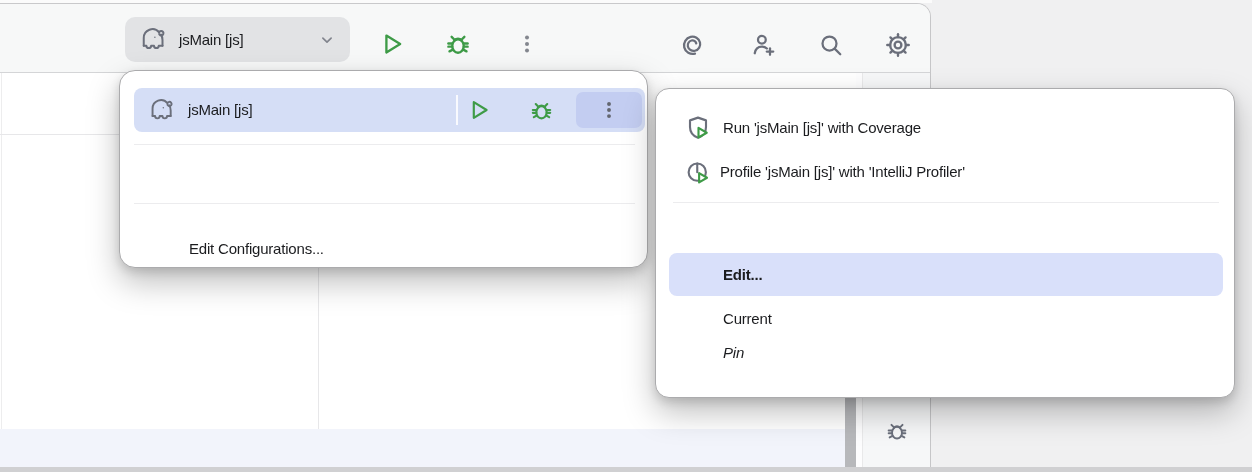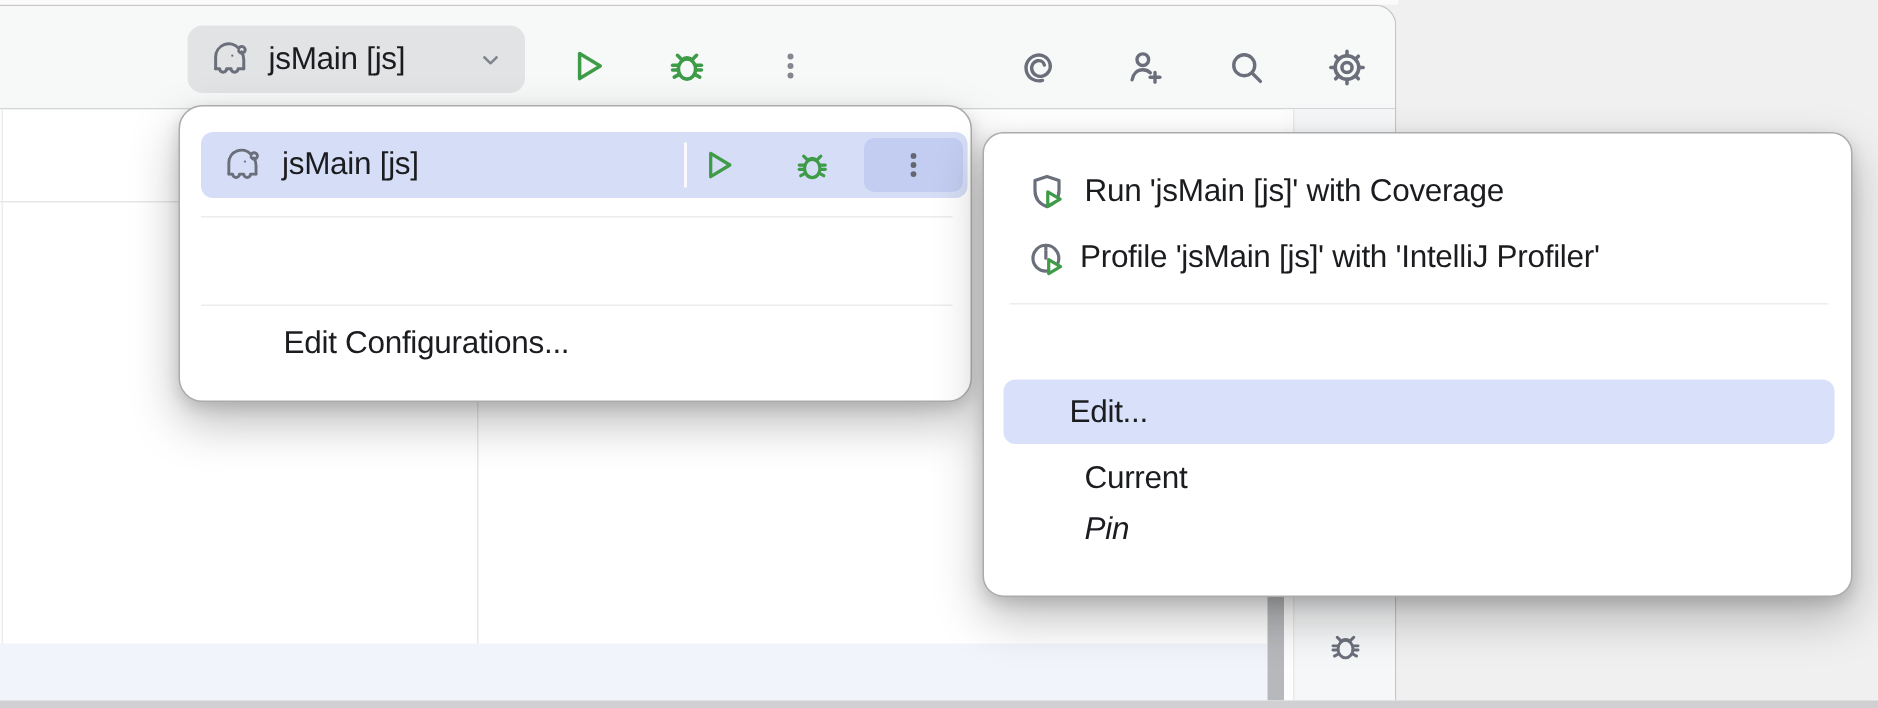--- a/index.html
+++ b/index.html
@@ -9,21 +9,21 @@
     font-family:"Liberation Sans","DejaVu Sans",sans-serif;
     color:#1b1c1f;-webkit-font-smoothing:antialiased;
   }
   .abs{position:absolute;}
   .hairline{position:absolute;background:#e7e7e9;}
   .menu-popup{
     position:absolute;background:#ffffff;border:1px solid #ababad;
     box-shadow:0 14px 32px rgba(0,0,0,.26),0 4px 10px rgba(0,0,0,.13);
     box-sizing:border-box;
   }
-  .mi-text{font-size:21px;letter-spacing:-0.2px;white-space:nowrap;}
+  .mi-text{font-size:15px;letter-spacing:-0.2px;white-space:nowrap;}
   .icon-btn{display:flex;align-items:center;justify-content:center;}
   svg{display:block;}
 </style>
 </head>
 <body>
 
 <div id="screen">
 
   <div class="abs" style="left:0;top:0;width:932px;height:3px;background:#fbfbfb;"></div>
 
@@ -212,21 +212,21 @@
           </svg>
         </span>
       </div>
     </div>
 
     <div class="hairline" style="left:14px;top:73px;width:501px;height:1px;background:#ececee;"></div>
 
 
     <div class="hairline" style="left:14px;top:132px;width:501px;height:1px;background:#ececee;"></div>
 
-    <div class="abs mi-text" style="left:69px;top:138px;height:40px;line-height:40px;">Edit Configurations...</div>
+    <div class="abs mi-text" style="left:69px;top:158px;height:40px;line-height:40px;">Edit Configurations...</div>
   </div>
 
   <div class="menu-popup" style="left:655px;top:88px;width:580px;height:310px;border-radius:14px;">
 
     <div class="abs" style="left:0;top:17px;width:100%;height:44px;padding-left:40px;">
       <span class="abs" style="left:27px;top:7px;">
         <svg width="30" height="30" viewBox="0 0 24 24">
           <path d="M12 3.7l6.4 2.2v5.3c0 4.4-2.7 7.3-6.4 8.6-3.7-1.3-6.4-4.2-6.4-8.6V5.9z" fill="none" stroke="#6b6f7b" stroke-width="1.7" stroke-linejoin="round"></path>
           <path d="M12.4 11.9 19 15.8l-6.6 3.8z" fill="#ffffff" stroke="#3e9b47" stroke-width="1.7" stroke-linejoin="round"></path>
         </svg>
@@ -243,21 +243,21 @@
           <path d="M12.9 12.9 19.2 16.6l-6.3 3.7z" fill="#ffffff" stroke="#3e9b47" stroke-width="1.7" stroke-linejoin="round"></path>
         </svg>
       </span>
       <span class="abs mi-text" style="left:64px;top:0;line-height:44px;">Profile 'jsMain [js]' with 'IntelliJ Profiler'</span>
     </div>
 
     <div class="hairline" style="left:17px;top:113px;width:546px;height:1px;background:#ececee;"></div>
 
 
     <div class="abs" style="left:13px;top:164px;width:554px;height:43px;background:#d9e0fa;border-radius:8px;">
-      <span class="abs mi-text" style="left:44px;top:0;line-height:43px;">Edit...</span>
+      <span class="abs mi-text" style="left:54px;top:0;line-height:43px;font-weight:bold;">Edit...</span>
     </div>
 
     <div class="abs mi-text" style="left:67px;top:210px;height:40px;line-height:40px;">Current</div>
 
     <div class="abs mi-text" style="left:67px;top:244px;height:40px;line-height:40px;font-style:italic;">Pin</div>
   </div>
 
 </div>
 
 </body></html>

